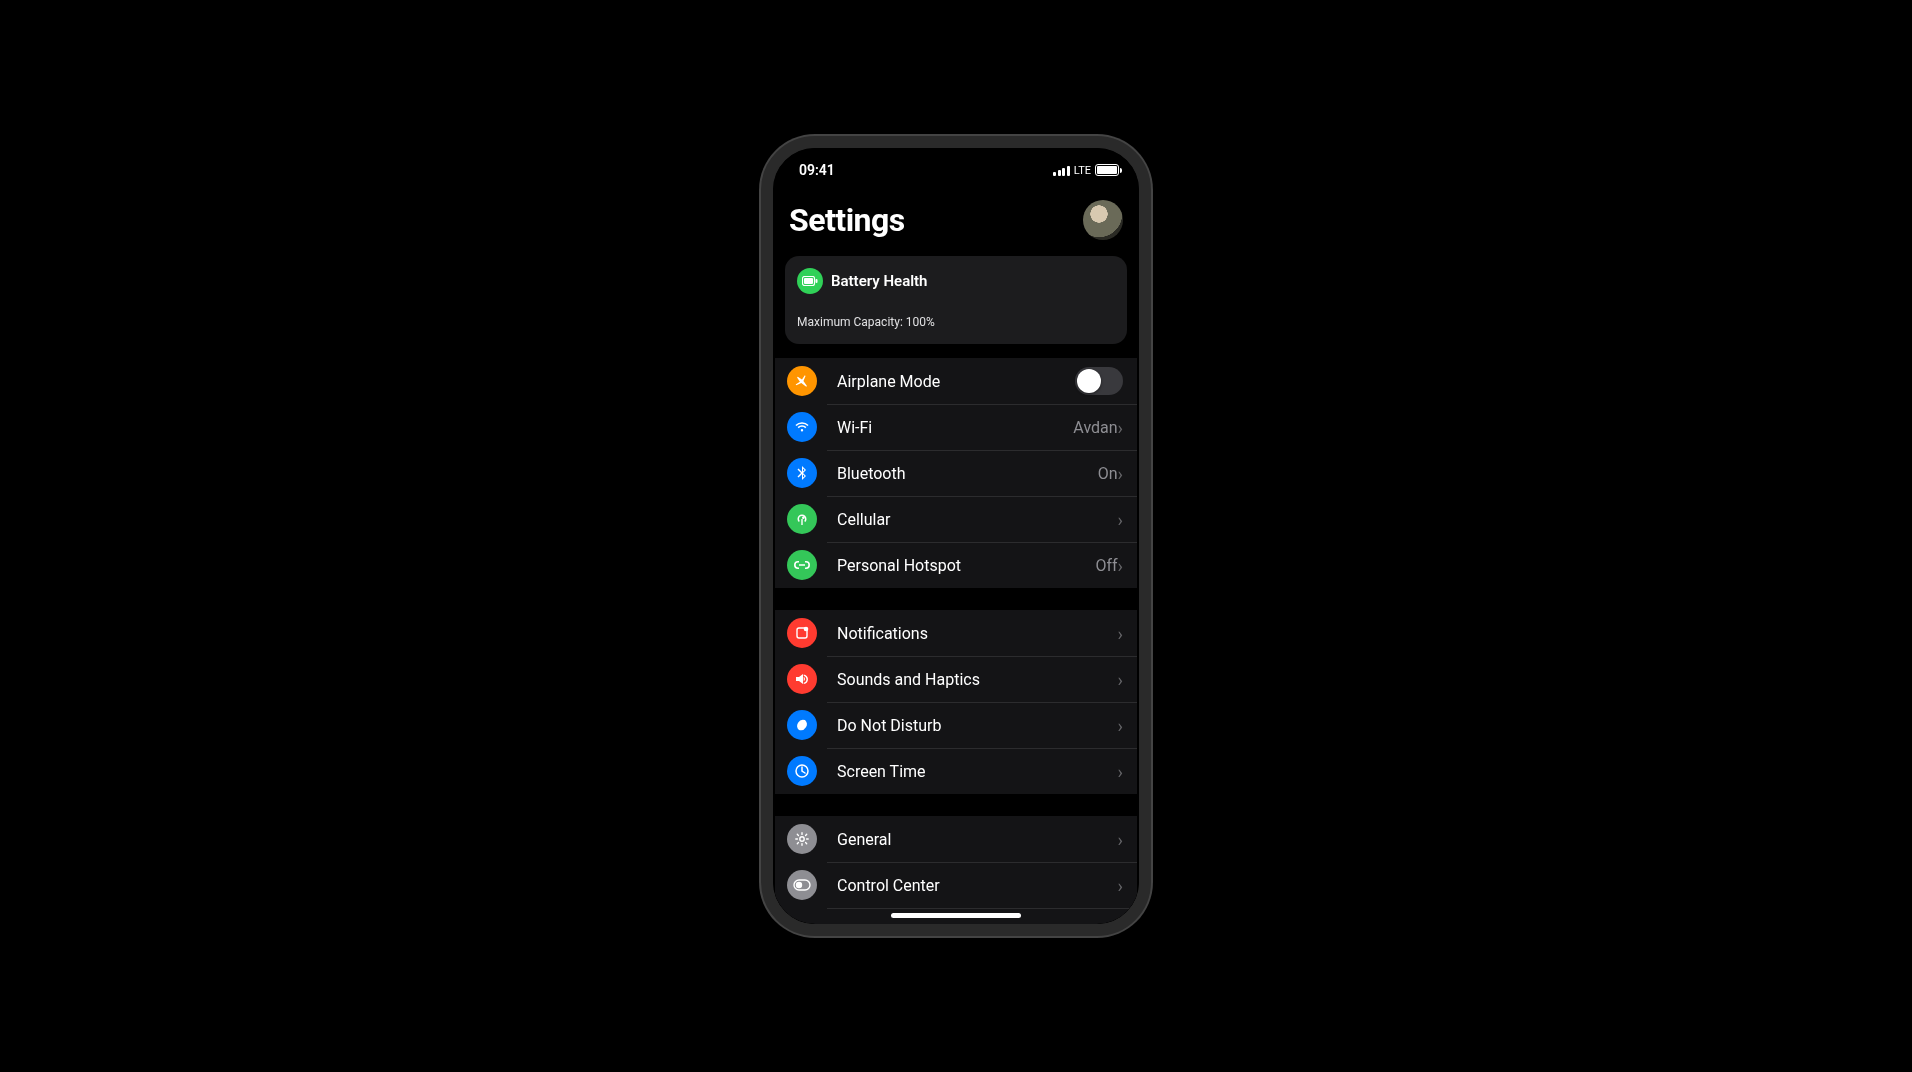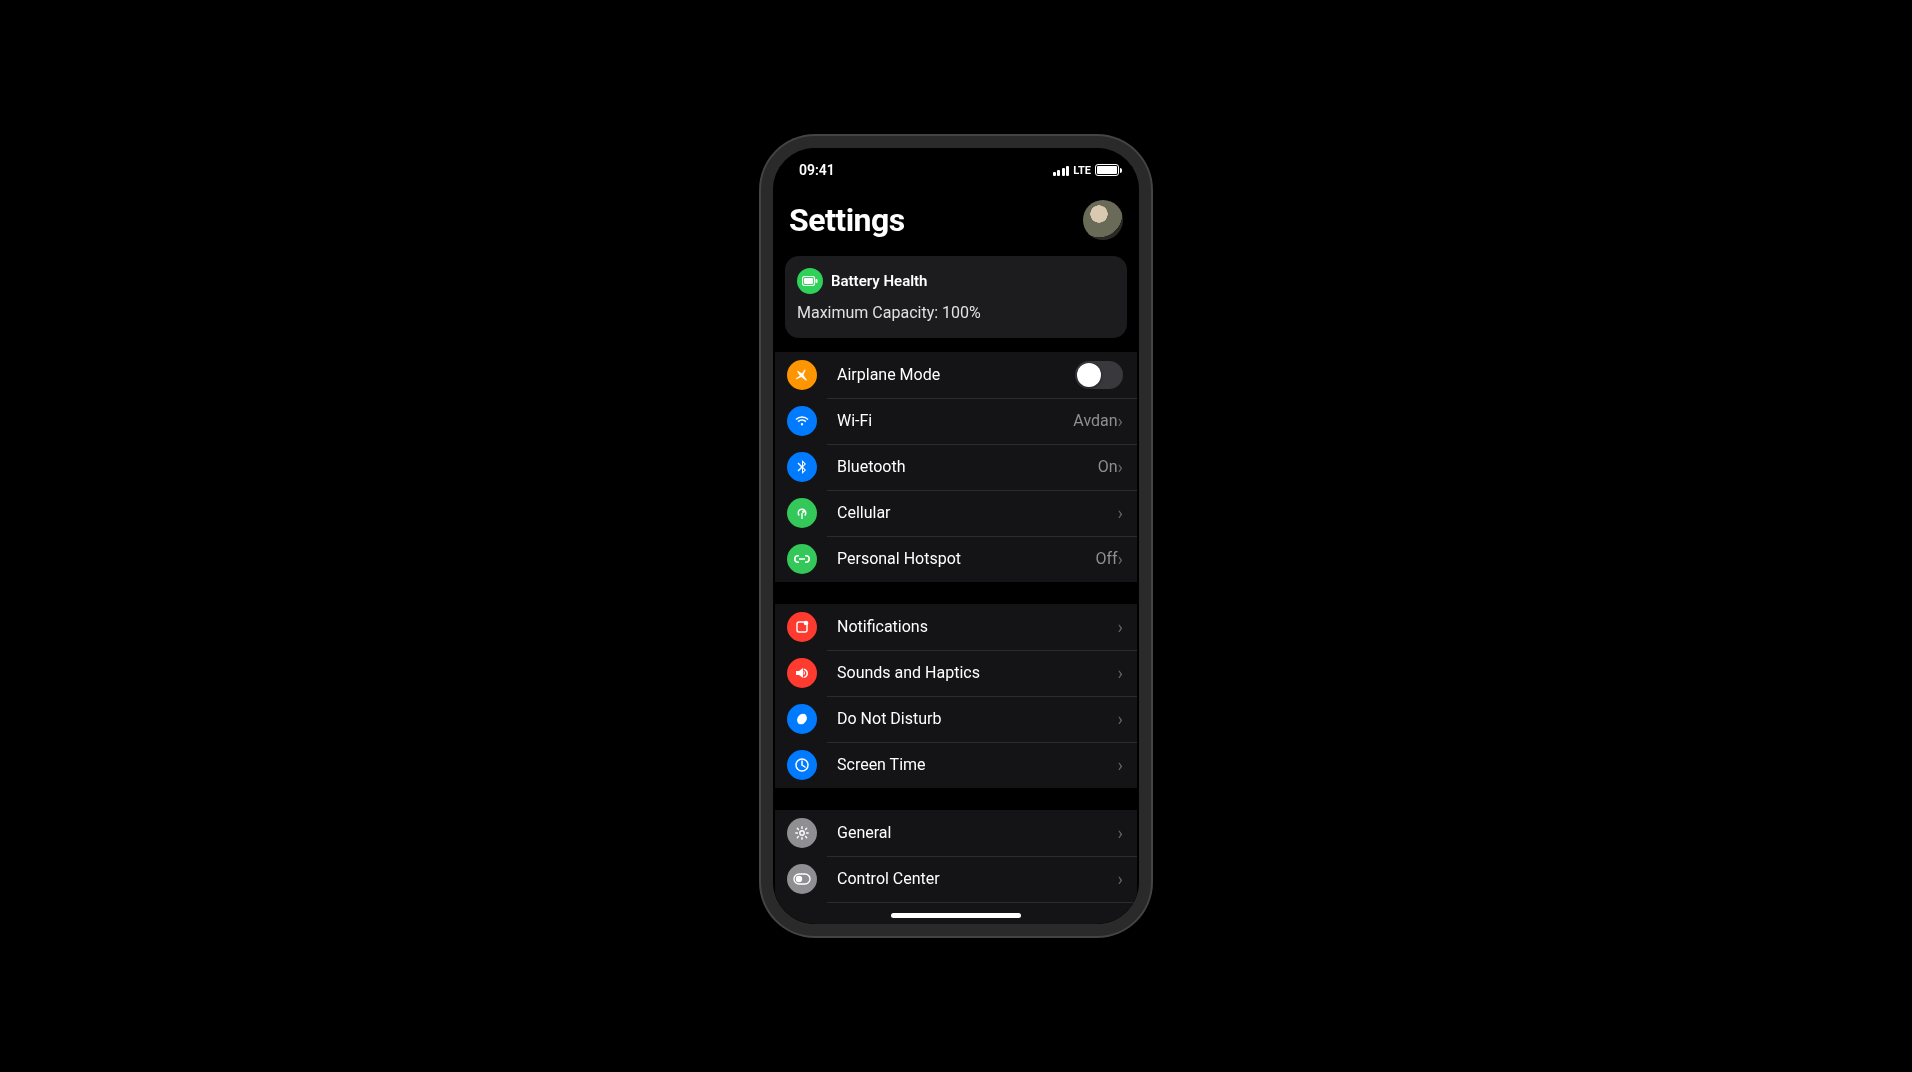--- a/index.html
+++ b/index.html
@@ -57,21 +57,21 @@
     z-index: 5;
   }
   .status-left { padding-left: 6px; }
   .status-right { display: flex; align-items: center; gap: 4px; }
   .signal-bars { display: flex; align-items: flex-end; gap: 1.5px; height: 12px; }
   .signal-bars span { width: 3px; background: #fff; border-radius: 1px; }
   .signal-bars span:nth-child(1){height:4px;}
   .signal-bars span:nth-child(2){height:6px;}
   .signal-bars span:nth-child(3){height:8px;}
   .signal-bars span:nth-child(4){height:10px;}
-  .lte { font-size: 11px; font-weight: 700; }
+  .lte { font-size: 11px; font-weight: 400; }
   .battery-icon {
     width: 24px; height: 12px; border: 1.5px solid #fff; border-radius: 3px; position: relative;
   }
   .battery-icon::after { content:""; position:absolute; right:-4px; top:3px; width:2px; height:5px; background:#fff; border-radius:0 2px 2px 0;}
   .battery-fill { position:absolute; left:1px; top:1px; bottom:1px; right:1px; background:#fff; border-radius:1px;}
 
   .header {
     display: flex;
     align-items: center;
     justify-content: space-between;
@@ -88,26 +88,26 @@
     display: flex;
     gap: 10px;
     padding: 0 12px 14px 12px;
   }
   .card {
     flex: 1;
     background: #1c1c1e;
     border-radius: 14px;
     padding: 12px 12px 14px 12px;
   }
-  .card-header { display:flex; align-items:center; gap:8px; margin-bottom:8px; }
+  .card-header { display:flex; align-items:center; gap:8px; margin-bottom:20px; }
   .card-header .icon-circ { width:26px; height:26px; border-radius:50%; display:flex; align-items:center; justify-content:center; }
   .icon-circ.green { background:#30d158; }
   .icon-circ.gray { background:#5a5a5e; }
   .card-title { font-size: 15px; font-weight: 600; }
-  .card-body { font-size: 16px; color: #e0e0e2; line-height: 1.35; }
+  .card-body { font-size: 12px; color: #e0e0e2; line-height: 1.35; }
   .storage-bar { margin-top: 8px; width: 100%; height: 6px; background: #555; border-radius: 2px; overflow: hidden; position: relative; }
   .storage-bar .seg1 { position:absolute; left:0; top:0; bottom:0; width:54%; background:#0a84ff;}
   .storage-bar .seg2 { position:absolute; left:54%; top:0; bottom:0; width:4%; background:#fff;}
 
   .section {
     background: #141416;
     margin: 0 2px 22px 2px;
   }
   .row {
     display: flex;

